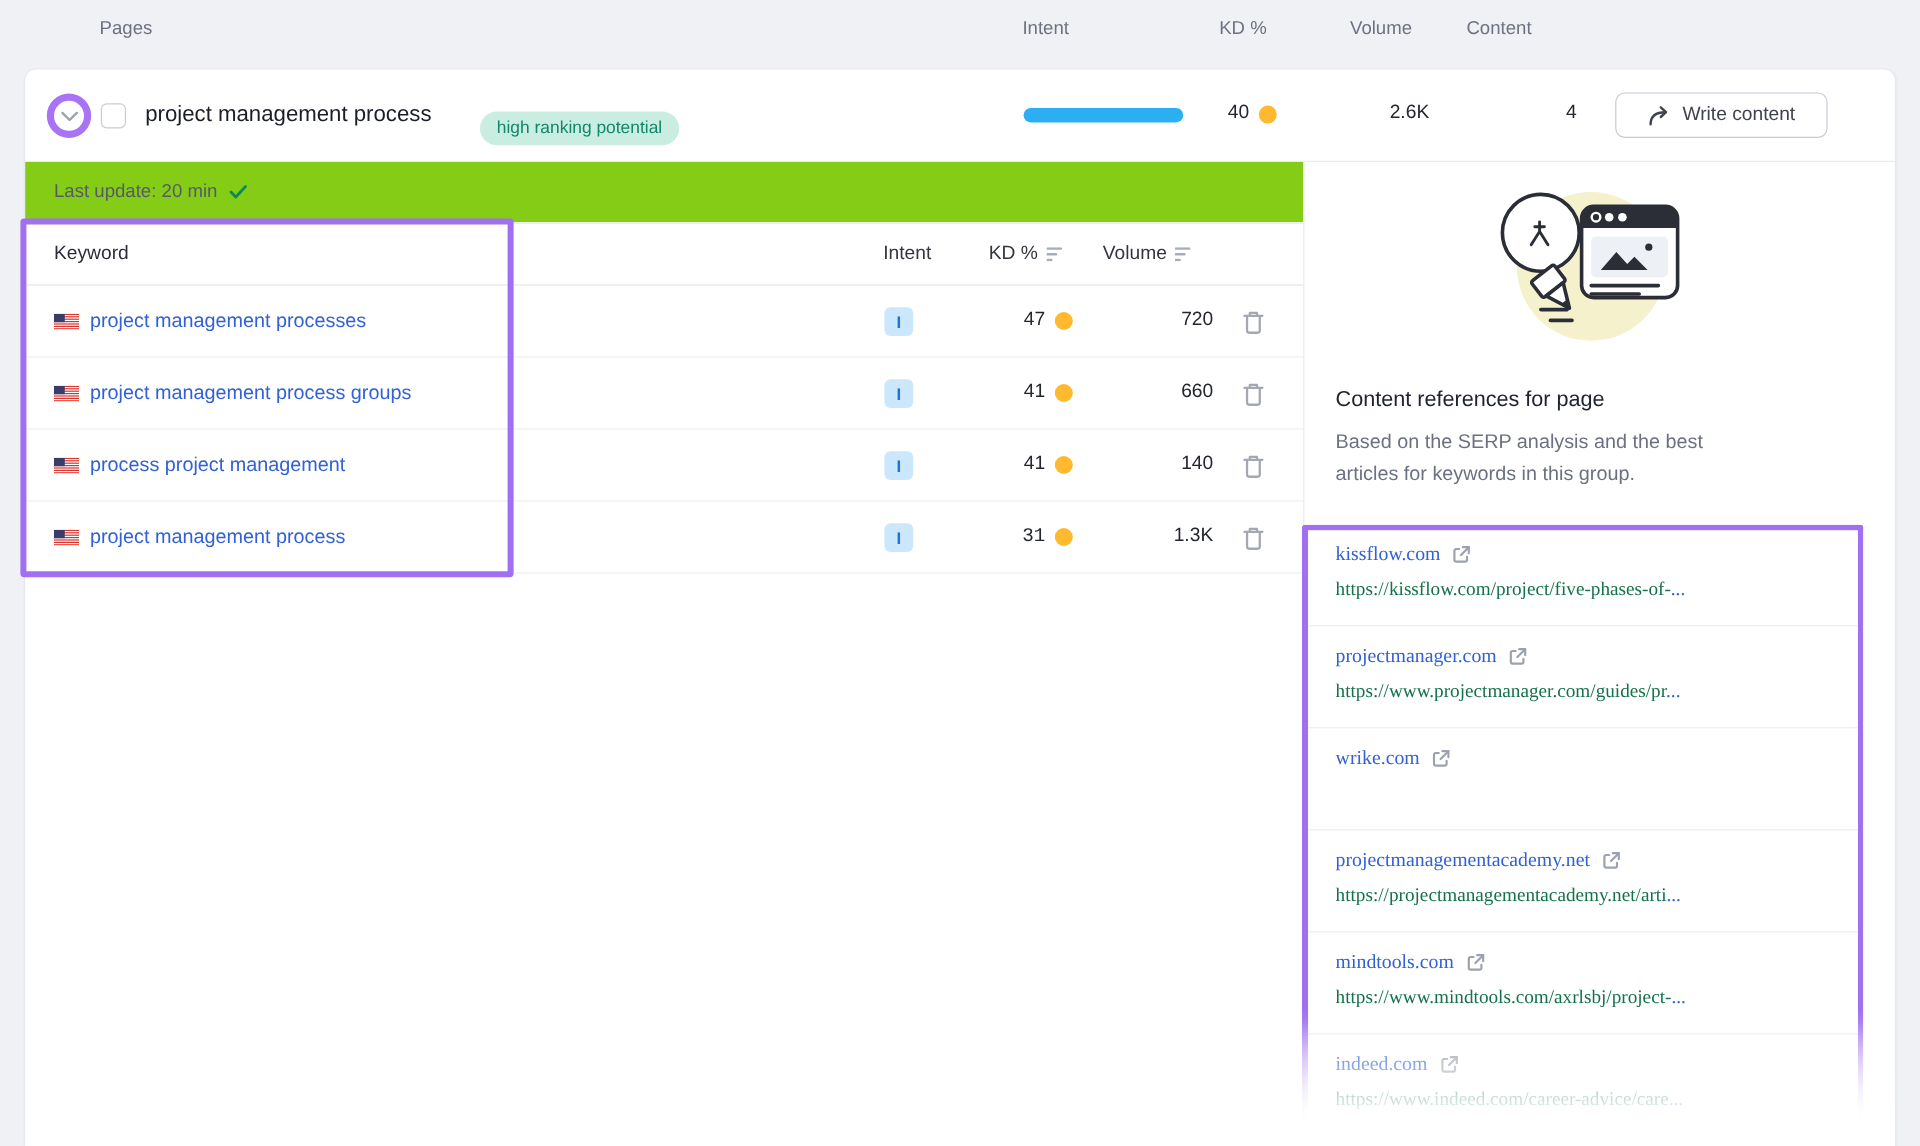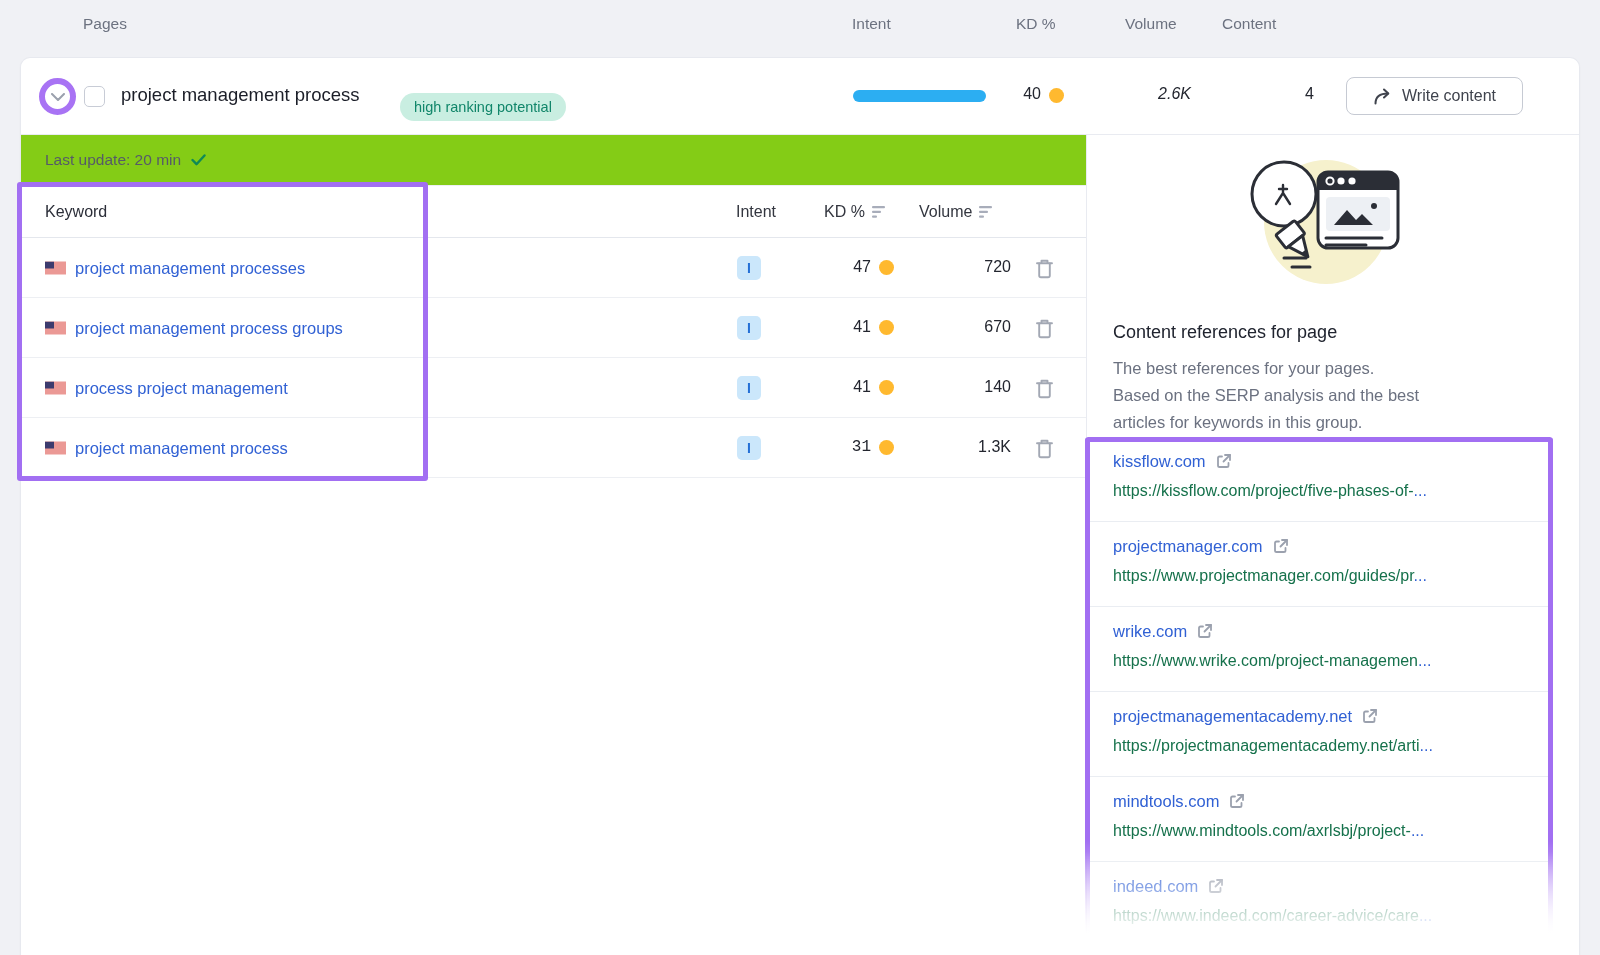--- a/index.html
+++ b/index.html
@@ -47,21 +47,21 @@
   .trash-btn { position:absolute; left:1014px; top:19px; width:20px; height:22px; cursor:pointer; background:none; border:none; }
 
   
   .illus { position:absolute; left:1205px; top:88px; }
   .sb-title { position:absolute; left:1092px; top:264px; font-size:18px; font-weight:500; color:#20242F; }
   .sb-desc { position:absolute; left:1092px; top:297px; font-size:16.5px; color:#6B7180; line-height:27px; }
   .sb-desc span { display:block; }
 
   
   .refs-list { position:absolute; left:1090px; top:437px; width:458px; z-index:5; }
-  .ref-item { height:85px; padding:15px 0 0 23px; border-bottom:1px solid #EAEDF2; }
+  .ref-item { height:85px; padding:15px 0 0 23px; border-bottom:1px solid #EAEDF2;font-family:Liberation Serif, serif; }
   .ref-domain-row { display:flex; align-items:center; gap:9px; }
   .ref-domain { font-size:16.5px; color:#3161D4; text-decoration:none; cursor:pointer; }
   .ref-url { margin-top:11px; font-size:16px; color:#15714B; }
   .ref-url .ellip { color:#3161D4; }
 
   
   .hl-box { position:absolute; border:5px solid #A26FF2; border-radius:3px; z-index:10; pointer-events:none; }
   .hl-keywords { left:17px; top:182px; width:411px; height:299px; }
   .hl-refs { left:1085px; top:437px; width:468px; height:518px; border-bottom:none;
              -webkit-mask-image:linear-gradient(to bottom, #000 78%, transparent 97%);
@@ -92,21 +92,21 @@
           </svg>
       </span>
     </div>
     <div class="checkbox"></div>
     <div class="page-title">project management process</div>
     <div class="hrp-badge">high ranking potential</div>
 
     <div class="intent-bar"></div>
     <span class="num" style="left:970px; top:27px; width:50px;">40</span>
     <span class="dot" style="left:1028px; top:30px;"></span>
-    <span class="num" style="left:1100px; top:27px; width:70px;font-style:italic;">2.6K</span>
+    <span class="num" style="left:1100px; top:27px; width:70px;">2.6K</span>
     <span class="num" style="left:1253px; top:27px; width:40px;">4</span>
 
     <button class="write-btn">
       <span>
         <svg width="19" height="17" viewBox="0 0 19 17">
             <path d="M2.5 15.5 C2.5 8.5, 7 5.5, 15 5.5" fill="none" stroke="#3F434D" stroke-width="2" stroke-linecap="round"></path>
             <path d="M11 1.5 l4.3 4 -4.3 4" fill="none" stroke="#3F434D" stroke-width="2" stroke-linecap="round" stroke-linejoin="round"></path>
           </svg>
       </span>
       <span>Write content</span>
@@ -196,21 +196,21 @@
                 <rect y="12" width="21" height="1"></rect>
               </g>
               <rect width="9" height="7" fill="#3C3B6E"></rect>
             </svg>
           </span>
         <a class="kw-link">project management process groups</a>
       </span>
       <span class="intent-badge">I</span>
       <span class="num" style="left:800px; top:20px; width:50px;">41</span>
       <span class="dot" style="left:858px; top:22px;"></span>
-      <span class="num" style="left:910px; top:20px; width:80px;">670</span>
+      <span class="num" style="left:910px; top:20px; width:80px;">660</span>
       <button class="trash-btn">
           <svg width="19" height="21" viewBox="0 0 19 21">
             <path d="M2 5.2h15" fill="none" stroke="#A3A8B4" stroke-width="1.9" stroke-linecap="round"></path>
             <path d="M6.5 5V2.8h6V5" fill="none" stroke="#A3A8B4" stroke-width="1.9" stroke-linecap="round" stroke-linejoin="round"></path>
             <path d="M4.2 5.4v12.1A1.8 1.8 0 0 0 6 19.3h7a1.8 1.8 0 0 0 1.8-1.8V5.4" fill="none" stroke="#A3A8B4" stroke-width="1.9" stroke-linecap="round"></path>
           </svg>
         </button>
     </div>
 
     <div class="kw-row" style="top:300px;">
@@ -297,21 +297,20 @@
           <rect x="100" y="51" width="64" height="34" rx="4" fill="#EDF0F4"></rect>
           <path d="M108 79 l13 -15 l9 10 l6 -6 l11 11 z" fill="#2B2E36"></path>
           <circle cx="148" cy="60" r="3" fill="#2B2E36"></circle>
           <path d="M100 92 h56 M100 99 h40" stroke="#2B2E36" stroke-width="3" stroke-linecap="round"></path>
         </g>
         <path d="M58 112 h22 M66 121 h18" stroke="#2B2E36" stroke-width="3" stroke-linecap="round"></path>
       </svg>
     </div>
     <div class="sb-title">Content references for page</div>
     <div class="sb-desc">
-      <span>The best references for your pages.</span>
       <span>Based on the SERP analysis and the best</span>
       <span>articles for keywords in this group.</span>
     </div>
   </div>
 
   <div class="refs-list">
     <div class="ref-item">
       <div class="ref-domain-row">
         <a class="ref-domain">kissflow.com</a>
         <span>
@@ -341,21 +340,20 @@
       <div class="ref-domain-row">
         <a class="ref-domain">wrike.com</a>
         <span>
             <svg width="17" height="17" viewBox="0 0 17 17" fill="none" stroke="#9BA1AE" stroke-width="1.8" stroke-linecap="round" stroke-linejoin="round">
               <path d="M7 3.5H4.6A1.6 1.6 0 0 0 3 5.1v7.3A1.6 1.6 0 0 0 4.6 14h7.3a1.6 1.6 0 0 0 1.6-1.6V10"></path>
               <path d="M10 2h5v5"></path>
               <path d="M15 2 L8.5 8.5"></path>
             </svg>
           </span>
       </div>
-      <div class="ref-url"><span>https://www.wrike.com/project-managemen</span><span class="ellip">...</span></div>
     </div>
     <div class="ref-item">
       <div class="ref-domain-row">
         <a class="ref-domain">projectmanagementacademy.net</a>
         <span>
             <svg width="17" height="17" viewBox="0 0 17 17" fill="none" stroke="#9BA1AE" stroke-width="1.8" stroke-linecap="round" stroke-linejoin="round">
               <path d="M7 3.5H4.6A1.6 1.6 0 0 0 3 5.1v7.3A1.6 1.6 0 0 0 4.6 14h7.3a1.6 1.6 0 0 0 1.6-1.6V10"></path>
               <path d="M10 2h5v5"></path>
               <path d="M15 2 L8.5 8.5"></path>
             </svg>

